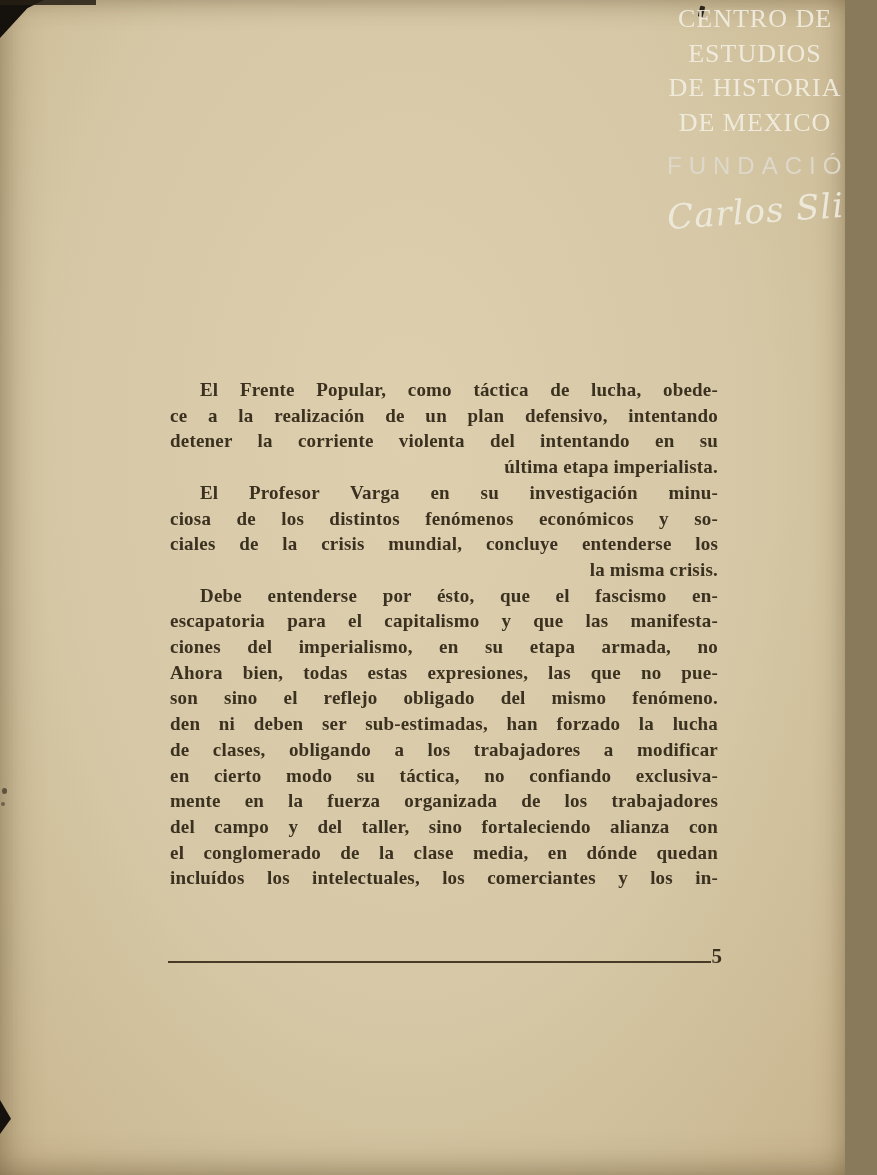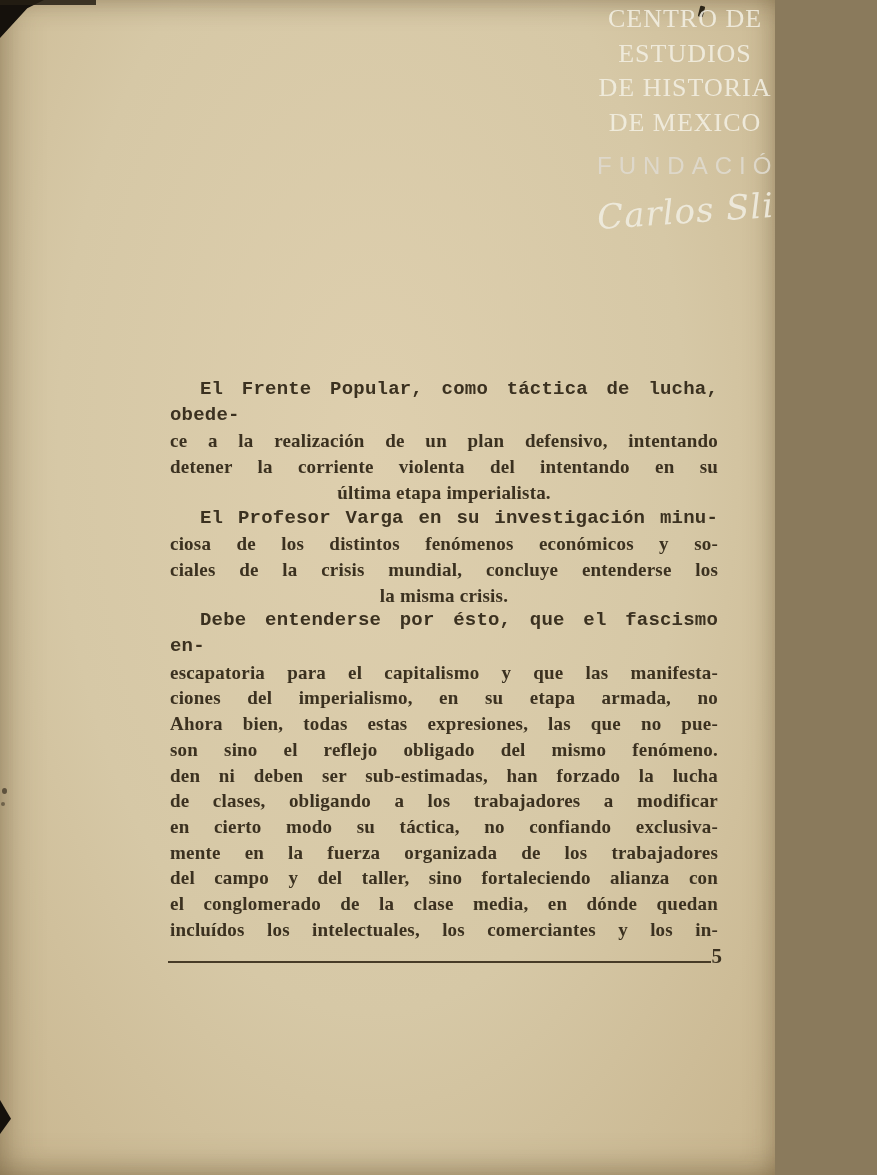--- a/index.html
+++ b/index.html
@@ -8,21 +8,21 @@
     --wm:rgba(243,239,227,0.88);
   }
   html,body{margin:0;padding:0;}
   body{
     width:877px;height:1175px;
     font-family:"Liberation Serif", serif;
     background:#8a7a5c;
   }
   .page{
     position:relative;
-    width:775px;height:1175px;
+    width:845px;height:1175px;
     overflow:hidden;
     background:
       radial-gradient(ellipse at 48% 38%, #decfae 0%, var(--paper) 55%, #c7b48d 100%);
     box-shadow:
       inset 22px 0 38px -18px rgba(92,72,40,.45),
       inset -16px 0 30px -16px rgba(92,72,40,.38),
       inset 0 -24px 36px -22px rgba(92,72,40,.40),
       inset 0 18px 30px -20px rgba(92,72,40,.35);
   }
 
@@ -84,23 +84,23 @@
 
   
   .body-text{
     position:absolute;left:170px;top:377px;width:548px;
     color:var(--ink);
     font-size:19px;
     line-height:25.7px;
     font-weight:bold;
     letter-spacing:.2px;
   }
-  .line{text-align:center;}
+  .line{text-align:right;}
   .line.justify{text-align:justify;text-align-last:justify;}
-  .line.indent{text-indent:30px;font-family:Liberation Mono, monospace;}
+  .line.indent{text-indent:30px;}
 
   
   .footer{
     position:absolute;left:168px;top:946px;width:554px;
     display:flex;align-items:center;
     color:var(--ink);
   }
   .footer-rule{
     flex:1;height:0;
     border-top:2px solid #473b27;

